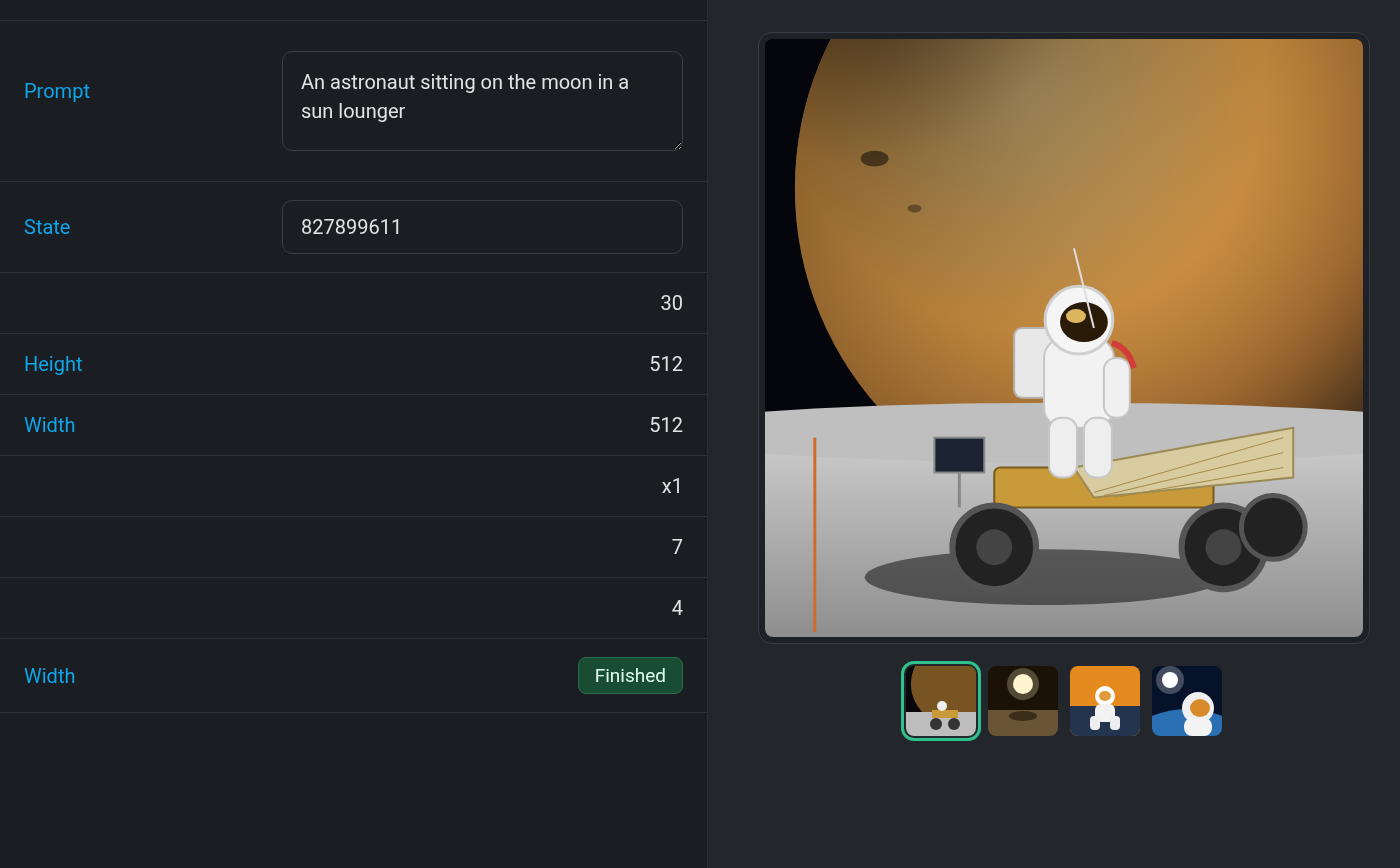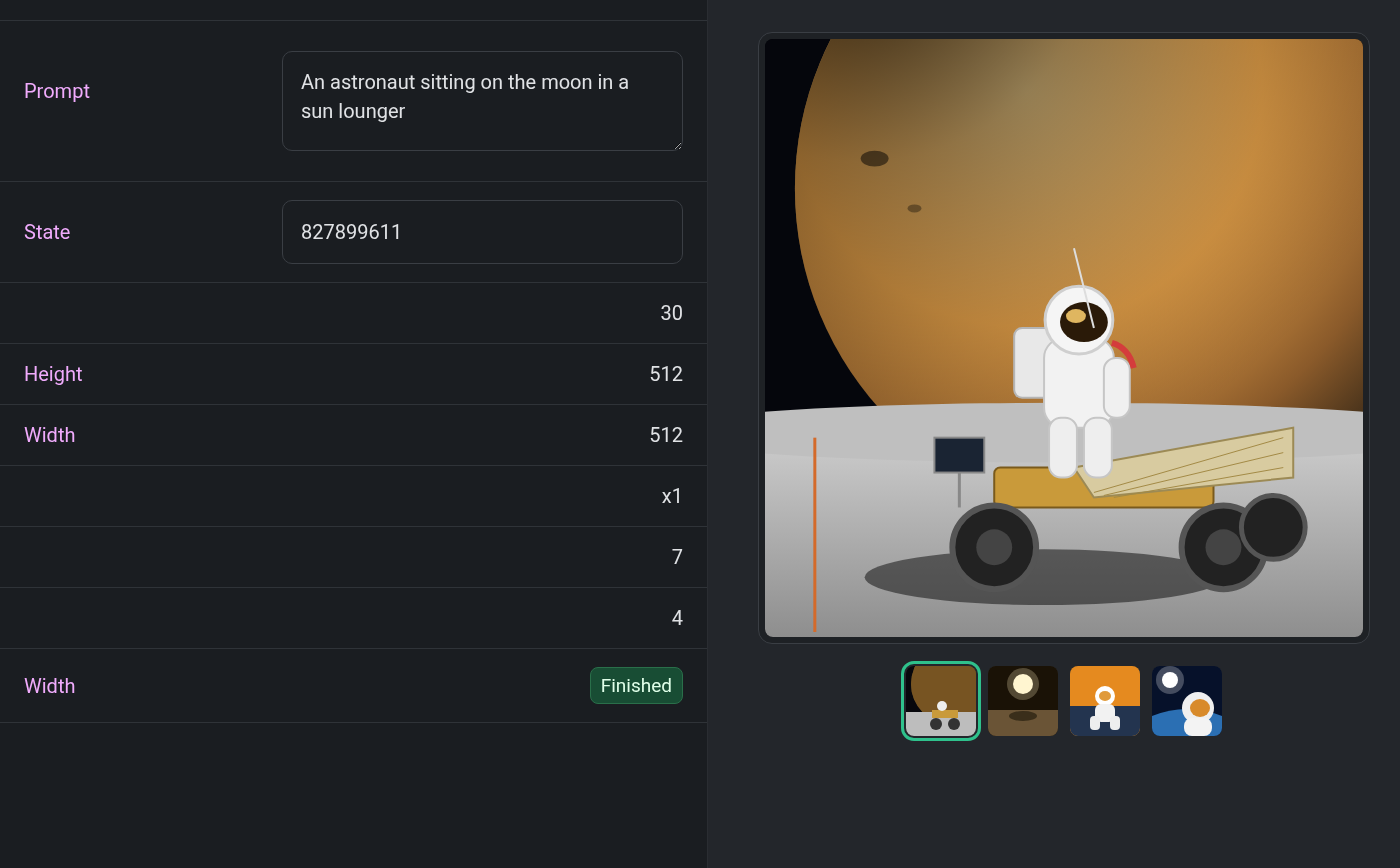--- a/index.html
+++ b/index.html
@@ -30,21 +30,21 @@
     .form-row {
       display: flex;
       align-items: center;
       padding: 18px 24px;
       border-bottom: 1px solid #2f3338;
     }
     .form-row.tall { align-items: flex-start; padding-top: 30px; padding-bottom: 30px; }
     .form-row.tall .form-label { padding-top: 28px; }
     .form-label {
       width: 258px;
-      color: #f0abfc;
+      color: #0ea5e9;
       font-size: 20px;
     }
     .form-value-col {
       flex: 1;
       display: flex;
       justify-content: flex-end;
     }
     textarea.form-input, input.form-input {
       flex: 1;
       background: #1a1d21;
@@ -52,32 +52,32 @@
       border-radius: 10px;
       padding: 16px 18px;
       color: #e0e2e5;
       font-size: 20px;
       line-height: 1.45;
       font-family: inherit;
       resize: both;
       width: 100%;
     }
     textarea.form-input { min-height: 100px; }
-    input.form-input { height: 64px; resize: none; }
+    input.form-input { height: 54px; resize: none; }
     .form-value {
       color: #e0e2e5;
       font-size: 20px;
       text-align: center;
     }
     .badge {
       background: #184d34;
       color: #e0ffe9;
       border: 1px solid #2a6f4a;
       border-radius: 8px;
-      padding: 6px 10px;
+      padding: 6px 16px;
       font-size: 19px;
     }
     .main-image-frame {
       width: 612px;
       height: 612px;
       border: 1px solid #3a3e44;
       border-radius: 14px;
       padding: 6px;
       background: #1e2125;
     }

